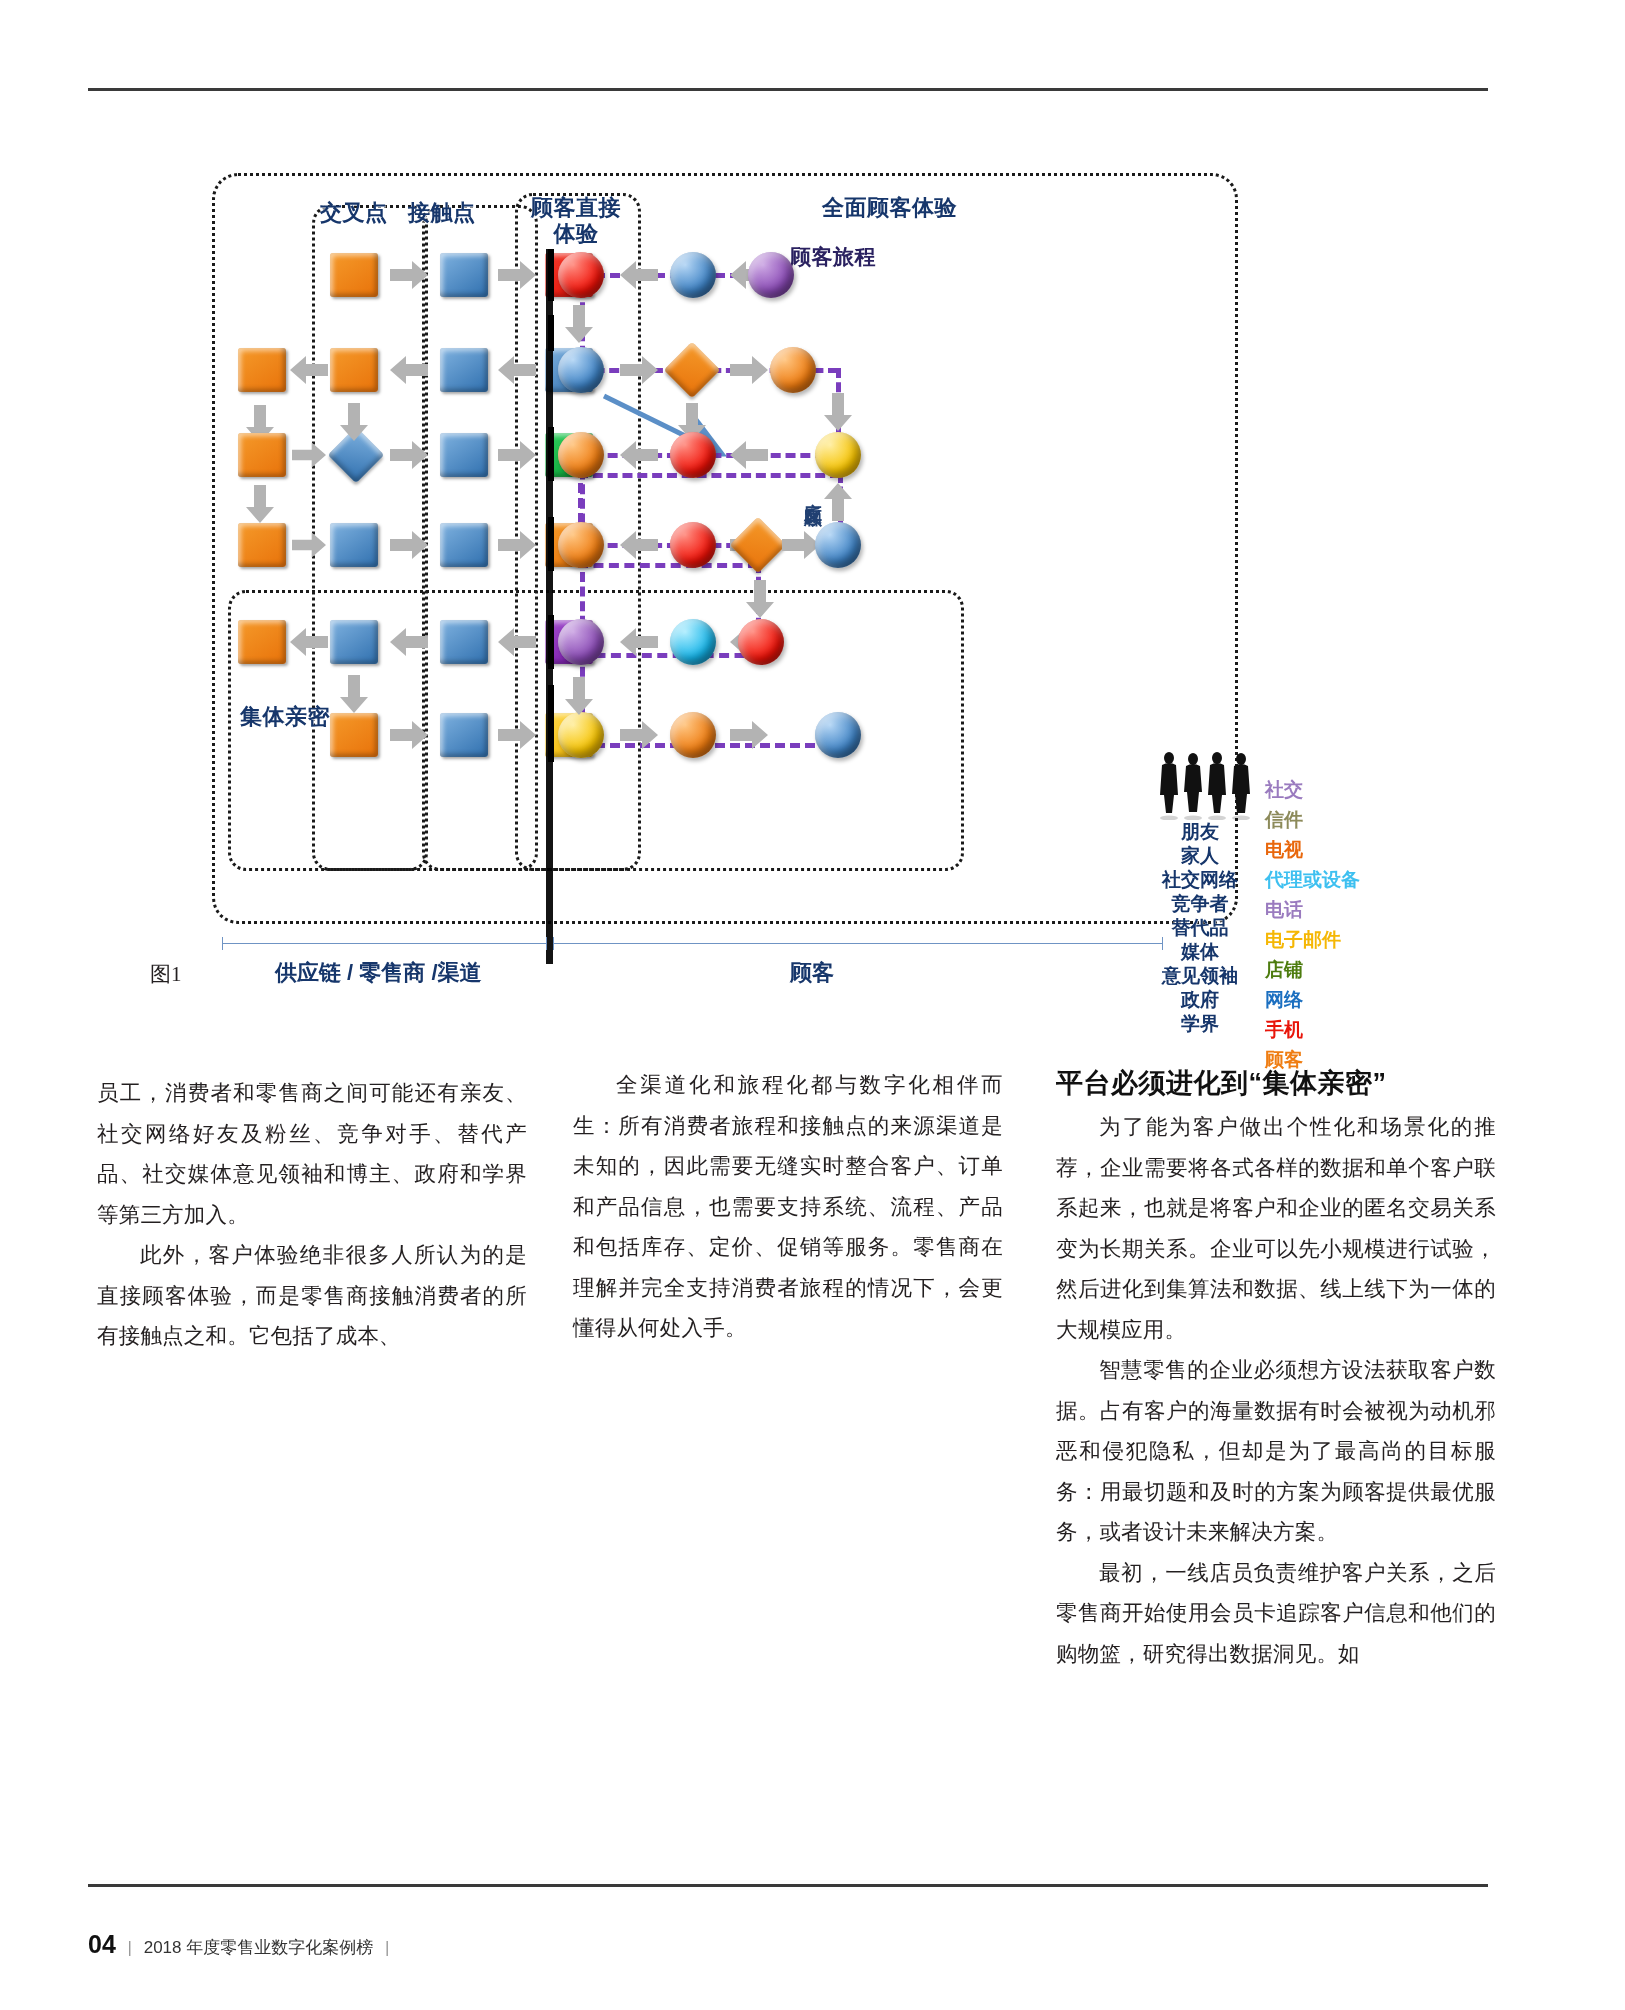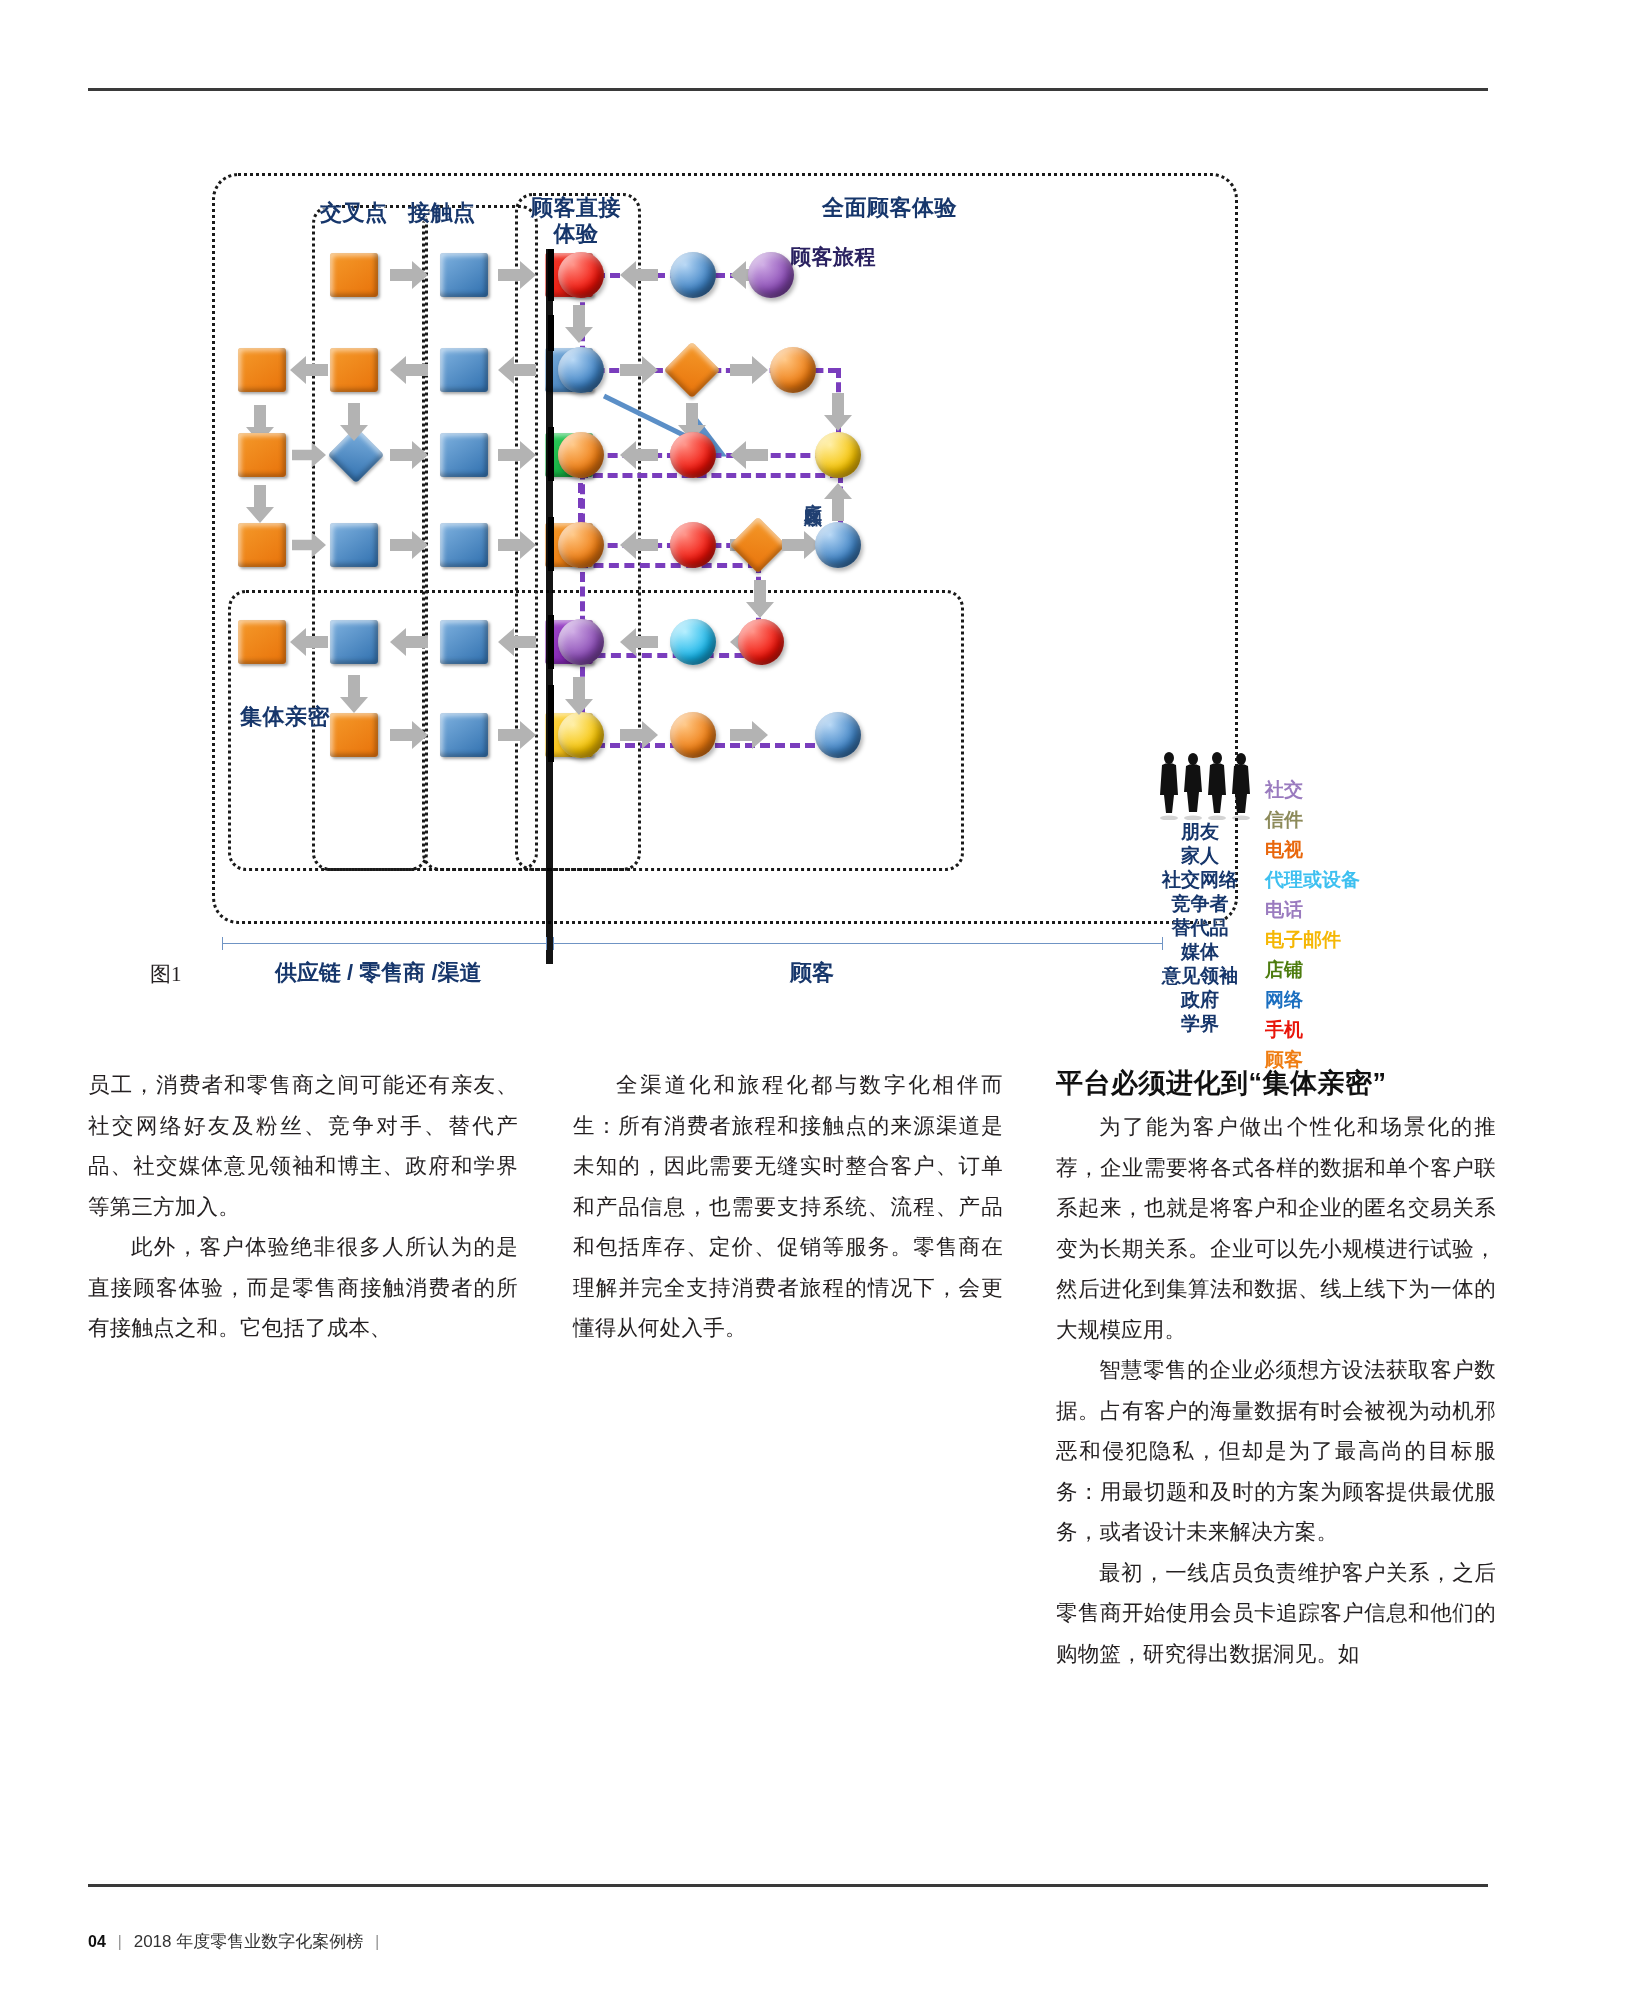--- a/index.html
+++ b/index.html
@@ -88,33 +88,33 @@
      font-family:"Liberation Sans","DejaVu Sans",sans-serif;font-weight:bold;font-size:18px;
      color:#16366b;writing-mode:vertical-rl;text-orientation:upright;letter-spacing:-2px;
      line-height:24px;opacity:.95;}
 
   
   #touch-arrow{position:absolute;left:450px;top:225px;}
 
   
   #cols{position:absolute;left:88px;top:1065px;width:1400px;height:730px;}
   .col{position:absolute;top:0;width:430px;}
-  #col1{left:0;}
+  #col1{left:9px;margin-top:8px;}
   #col2{left:485px;}
   #col3{left:968px;width:440px;}
   .col p{margin:0 0 0 0;text-indent:2em;font-size:21.5px;line-height:40.5px;
          text-align:justify;text-justify:inter-ideograph;letter-spacing:.2px;}
   .col p.noind{text-indent:0;}
   h2.sec{margin:0 0 6px 0;font-family:"Liberation Sans","DejaVu Sans",sans-serif;
     font-size:27px;font-weight:bold;letter-spacing:.5px;color:#111;}
 
   
   #footer{position:absolute;left:88px;top:1930px;
     font-family:"Liberation Sans","DejaVu Sans",sans-serif;font-size:17px;color:#333;}
-  #footer .pg{font-weight:bold;font-size:16px;color:#111;text-align:center;}
+  #footer .pg{font-weight:bold;font-size:25px;color:#111;text-align:center;}
   #footer .sep{color:#999;margin:0 7px;}
 </style>
 </head>
 <body>
 
 <div class="page">
 
   <div class="rule" id="rule-top"></div>
   <div class="rule" id="rule-bottom"></div>
 

